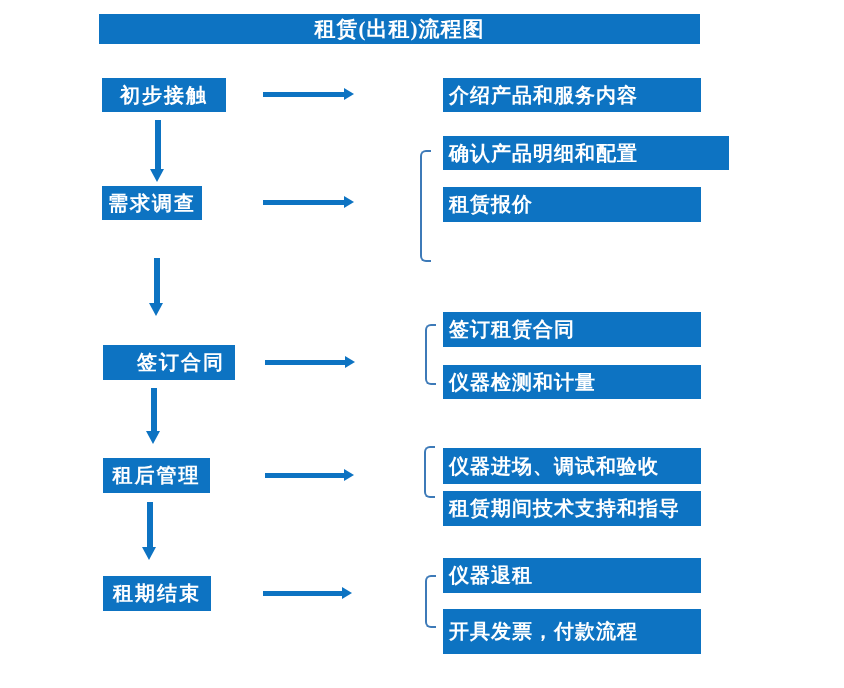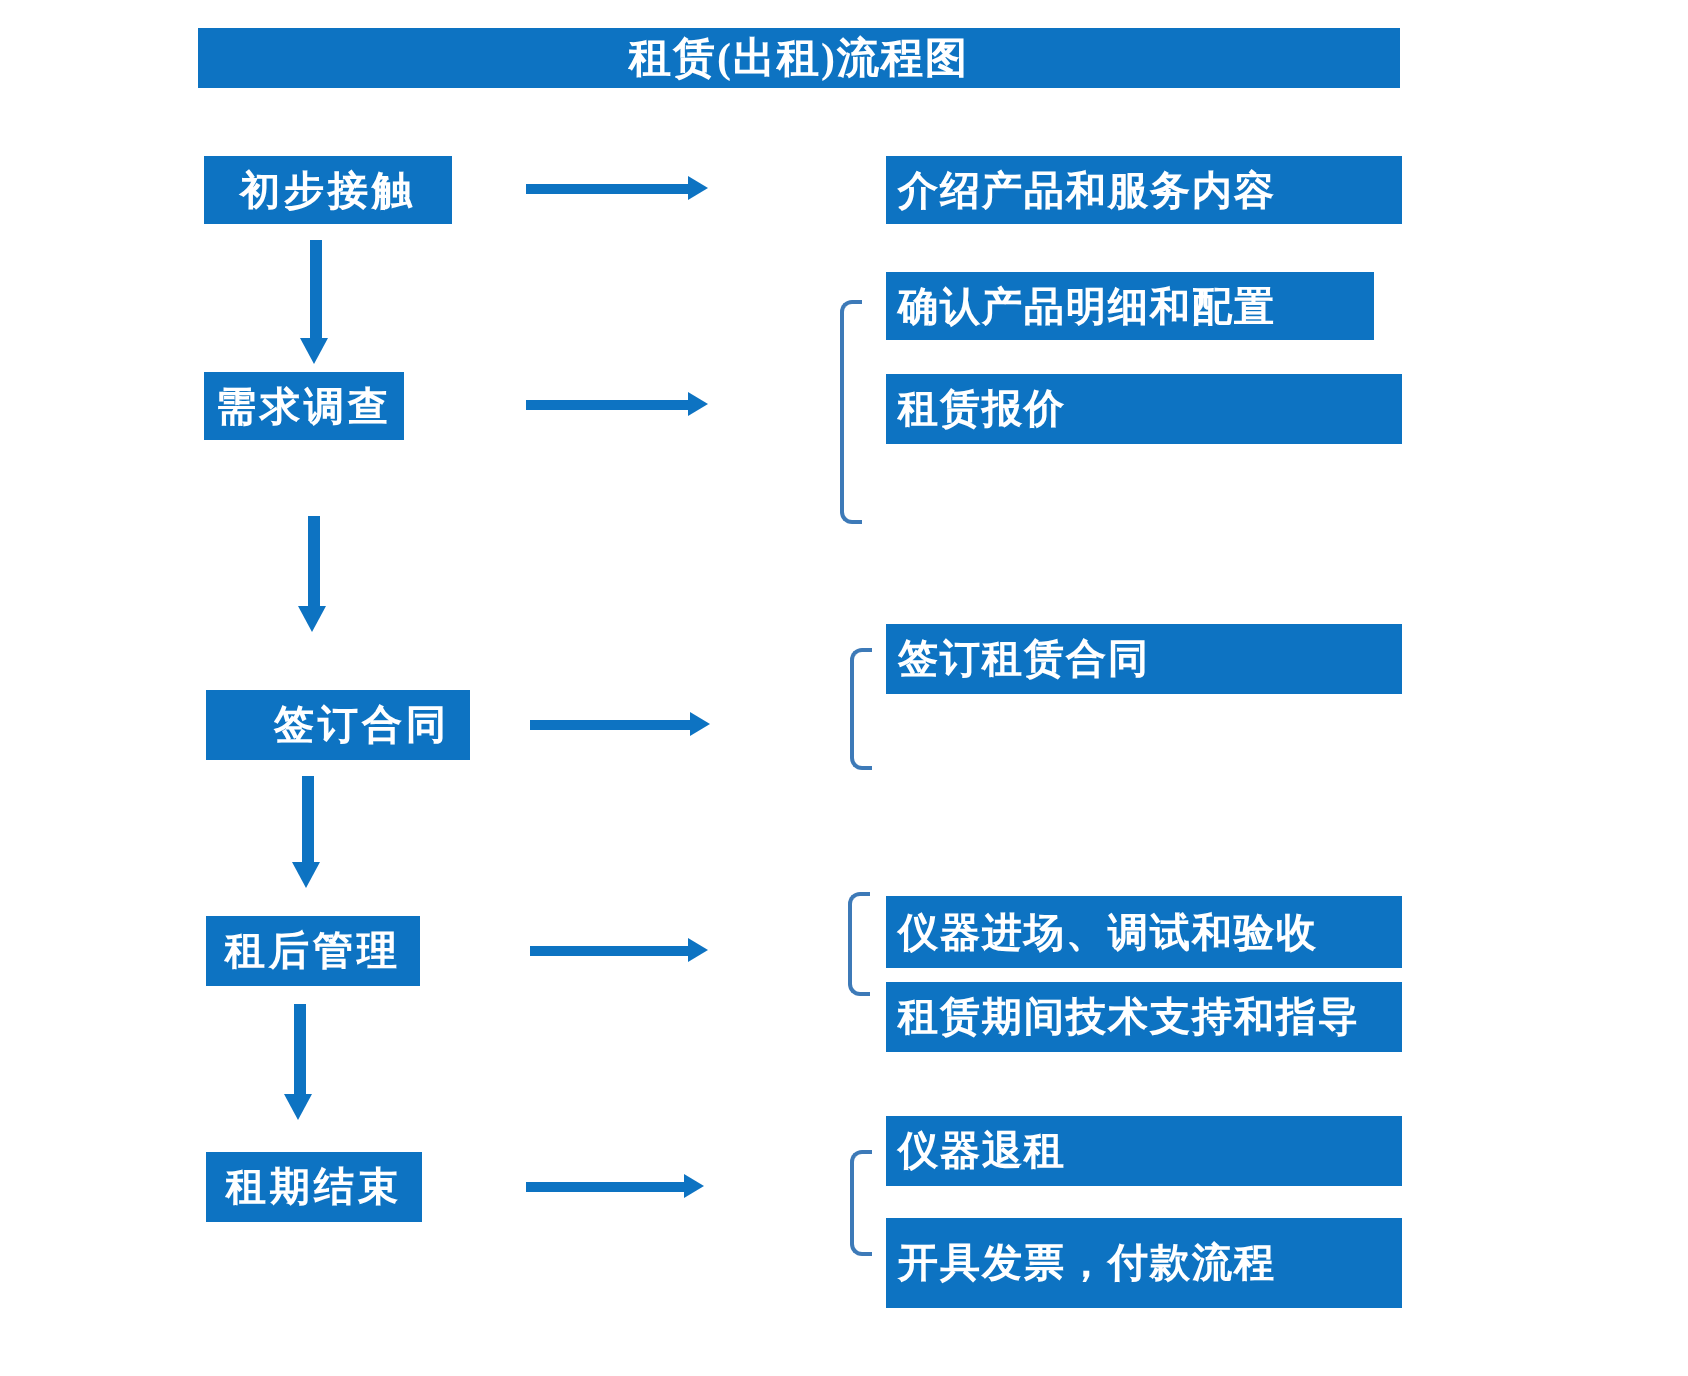--- a/index.html
+++ b/index.html
@@ -90,21 +90,22 @@
     <div class="shaft"></div>
     <div class="head"></div>
   </div>
 
   <div class="bracket" style="left:420px;top:150px;height:112px;"></div>
   <div class="bracket" style="left:425px;top:324px;height:61px;"></div>
   <div class="bracket" style="left:424px;top:446px;height:52px;"></div>
   <div class="bracket" style="left:425px;top:575px;height:53px;"></div>
 
   <div class="box detail-box" style="left:443px;top:78px;width:258px;height:34px;">介绍产品和服务内容</div>
-  <div class="box detail-box" style="left:443px;top:136px;width:244px;height:34px;font-family:Liberation Mono, monospace;">确认产品明细和配置</div>
+  <div class="box detail-box" style="left:443px;top:136px;width:286px;height:34px;font-family:Liberation Mono, monospace;">确认产品明细和配置</div>
   <div class="box detail-box" style="left:443px;top:187px;width:258px;height:35px;text-align:right;">租赁报价</div>
   <div class="box detail-box" style="left:443px;top:312px;width:258px;height:35px;">签订租赁合同</div>
+  <div class="box detail-box" style="left:443px;top:365px;width:258px;height:34px;">仪器检测和计量</div>
   <div class="box detail-box" style="left:443px;top:424px;width:258px;height:36px;margin-top:24px;">仪器进场、调试和验收</div>
   <div class="box detail-box" style="left:443px;top:491px;width:258px;height:35px;">租赁期间技术支持和指导</div>
   <div class="box detail-box" style="left:443px;top:558px;width:258px;height:35px;">仪器退租</div>
   <div class="box detail-box" style="left:443px;top:609px;width:258px;height:45px;">开具发票，付款流程</div>
 
 </div>
 
 </body></html>

